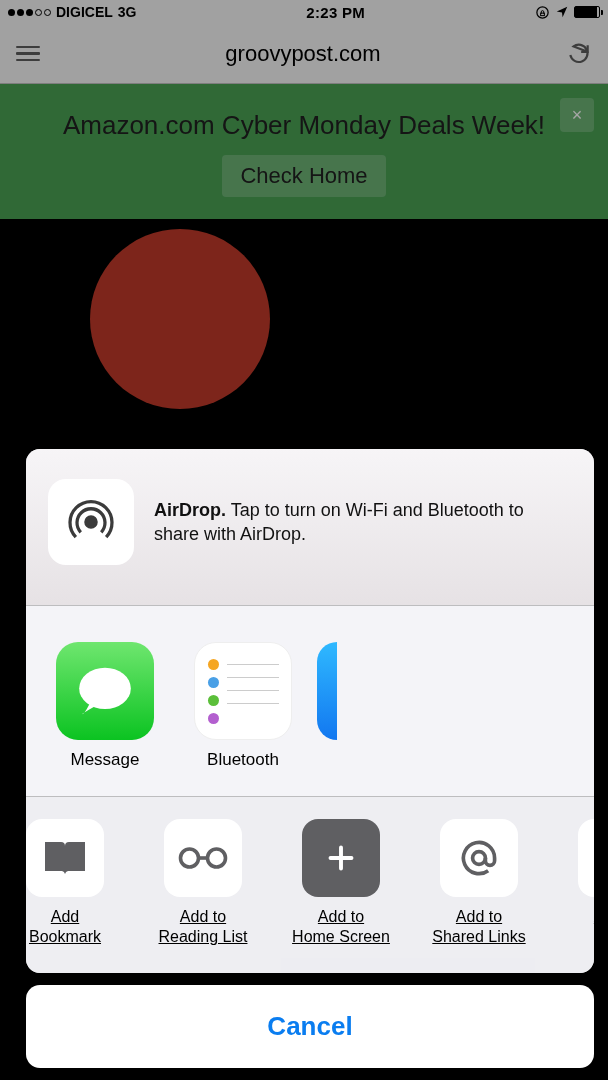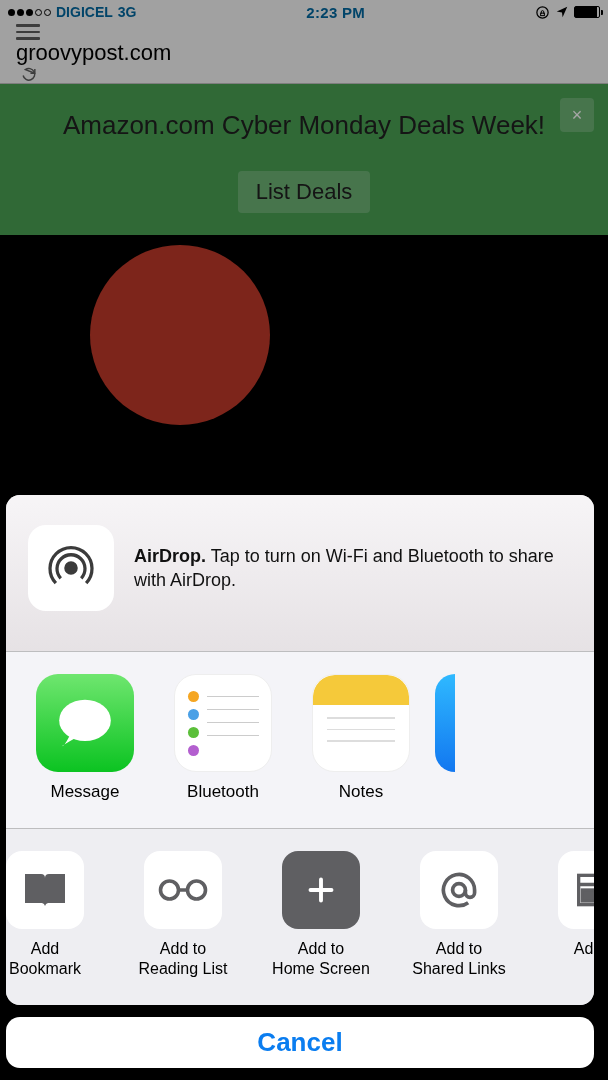--- a/index.html
+++ b/index.html
@@ -14,63 +14,62 @@
     
     .status-bar {
       height: 24px;
       background: #f7f7f7;
       display: flex;
       align-items: center;
       justify-content: space-between;
       padding: 0 8px;
       font-size: 14px;
       font-weight: 600;
-      color: #0369a1;
+      color: #000000;
     }
     .status-left { display: flex; align-items: center; gap: 5px; }
     .dots { display: flex; gap: 2px; }
     .dot { width: 7px; height: 7px; border-radius: 50%; background: #000; }
     .dot.empty { background: transparent; border: 1px solid #000; }
     .status-center { font-size: 15px; font-weight: 600; letter-spacing: 0.3px;}
     .status-right { display: flex; align-items: center; gap: 5px; }
     .battery { width: 26px; height: 12px; border: 1.2px solid #000; border-radius: 2px; position: relative; }
     .battery::after { content: ''; position: absolute; right: -4px; top: 3px; width: 2px; height: 5px; background: #000; border-radius: 0 1px 1px 0; }
     .battery .fill { width: 90%; height: 100%; background: #000; }
 
     
     .safari-toolbar {
       height: 60px;
       background: #f7f7f7;
       border-bottom: 1px solid #c2c2c2;
       display: flex;
-      align-items: flex-start;
+      align-items: center;
       justify-content: space-between;
       padding: 0 16px;
-      flex-direction: column;
     }
     .safari-toolbar .url { font-size: 22px; color: #000; }
     .hamburger { display:flex; flex-direction:column; gap:4px; }
     .hamburger span { width:24px; height:2.5px; background:#5e5e5e; border-radius:1px;}
 
     
     .banner {
       background: #4aa254;
       padding: 26px 14px 22px;
       color: #212121;
       text-align: center;
       position: relative;
     }
     .banner-close {
       position:absolute; right:14px; top:14px;
       width:34px; height:34px; background: rgba(255,255,255,0.2);
       border-radius:4px;
       color:#fff; display:flex; align-items:center; justify-content:center;
       font-size:18px;
     }
-    .banner-title { font-size: 26px; font-weight: 400; margin-bottom: 30px; }
+    .banner-title { font-size: 26px; font-weight: 400; margin-bottom: 14px; }
     .banner-btn {
       display:inline-block;
       background: rgba(255,255,255,0.2);
       padding: 8px 18px;
       border-radius: 4px;
       font-size: 22px;
       color: #212121;
     }
 
     
@@ -91,21 +90,21 @@
     .dim-overlay {
       position: absolute;
       inset: 0;
       background: rgba(0,0,0,0.35);
       z-index: 5;
     }
 
     
     .share-sheet {
       position: absolute;
-      left: 6px; right: 14px;
+      left: 26px; right: 14px;
       bottom: 12px;
       z-index: 10;
     }
     .sheet-top {
       background: rgba(240,240,243,0.96);
       border-radius: 14px;
       overflow: hidden;
       backdrop-filter: blur(8px);
     }
     .airdrop-section {
@@ -122,21 +121,21 @@
       display:flex; align-items:center; justify-content:center;
       flex-shrink: 0;
     }
     .airdrop-text { font-size: 18px; line-height: 1.35; color: #111; }
     .airdrop-text b { font-weight: 700; }
 
     .divider { height: 1px; background: rgba(0,0,0,0.18); }
 
     .app-row {
       display: flex;
-      padding: 22px 10px 26px;
+      padding: 36px 10px 26px;
       gap: 0;
       overflow: hidden;
       background: rgba(245,245,248,0.92);
     }
     .app-item {
       width: 138px;
       flex-shrink: 0;
       display: flex;
       flex-direction: column;
       align-items: center;
@@ -161,28 +160,28 @@
       width: 138px;
       flex-shrink: 0;
       display:flex; flex-direction:column; align-items:center; gap:10px;
     }
     .action-icon {
       width: 78px; height: 78px;
       background: #fff;
       border-radius: 16px;
       display:flex; align-items:center; justify-content:center;
     }
-    .action-label { font-size: 16px; color: #000; text-align:center; line-height:1.25; white-space: pre-line; }
+    .action-label { font-size: 16px; color: #000; text-align:center; line-height:1.25; white-space: pre-line; text-decoration: underline; }
 
     .cancel-btn {
       margin-top: 12px;
       background: #fff;
       border-radius: 14px;
       text-align: center;
-      padding: 10px;
+      padding: 26px;
       font-size: 26px;
       font-weight: 600;
       color: #0a7df0;
     }
 
     
     .msg-bg { background: linear-gradient(#6fe66f,#0bc321); }
     .mail-bg { background: linear-gradient(#3fc8fb,#0e72e9); }
     .reminders-bg { background: #fff; border: 1px solid #eee; }
     .notes-bg { background: #fff; border:1px solid #eee; padding-top:0;}
@@ -242,21 +241,21 @@
       <path d="M20 4 v6 h-6"></path>
       <path d="M4 13 a8 8 0 1 0 3-8 l13 5"></path>
     </svg>
 </div>
 
 <div class="banner">
   <div class="banner-close">
       <span>×</span>
     </div>
   <div class="banner-title">Amazon.com Cyber Monday Deals Week!</div>
-  <div class="banner-btn">List Deals</div>
+  <div class="banner-btn">Check Home</div>
 </div>
 
 <div class="page-dark">
   <div class="red-circle"></div>
 </div>
 
 <div class="dim-overlay"></div>
 
 <div class="share-sheet">
   <div class="sheet-top">
@@ -298,33 +297,20 @@
             <div class="rem-lines">
                 <span></span>
                 <span></span>
                 <span></span>
                 <span></span>
               </div>
           </div>
         </div>
         <div class="app-label">Bluetooth</div>
       </div>
-      <div class="app-item">
-        <div class="app-icon notes-bg" style="overflow:hidden;">
-          <div class="notes-inner">
-              <div class="notes-top"></div>
-              <div class="notes-lines">
-                <span></span>
-                <span></span>
-                <span></span>
-              </div>
-            </div>
-        </div>
-        <div class="app-label">Notes</div>
-      </div>
       <div class="app-item" style="width:30px;">
         <div class="app-icon more-bg" style="width:20px; border-radius:22px 0 0 22px;"></div>
       </div>
     </div>
 
     <div class="divider"></div>
 
     <div class="action-row">
       <div class="action-item">
         <div class="action-icon">

